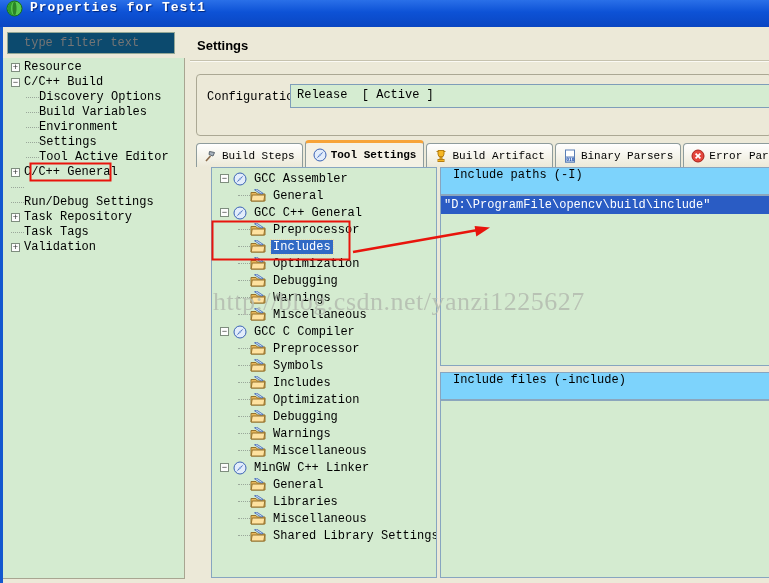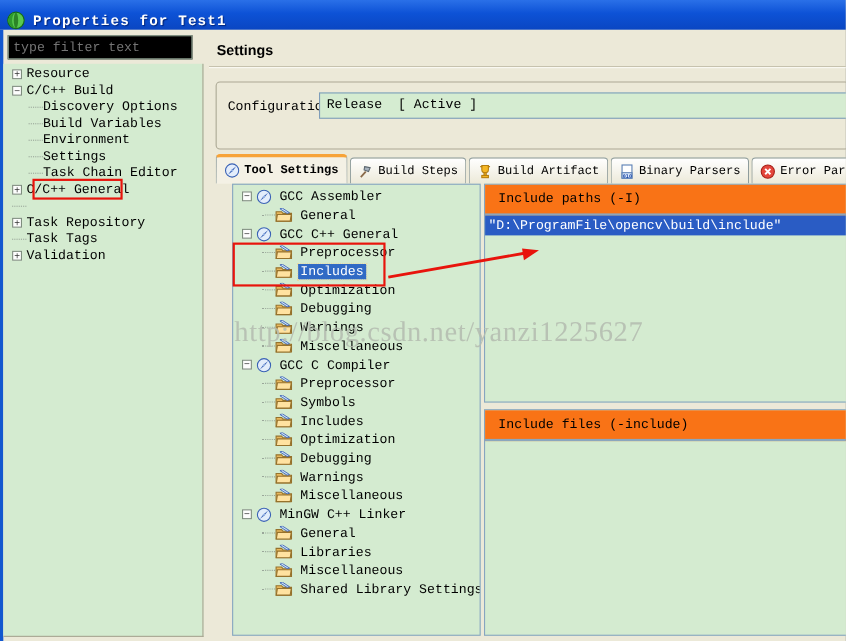--- a/index.html
+++ b/index.html
@@ -7,29 +7,29 @@
   .screen {
     position:relative; width:769px; height:583px; overflow:hidden;
     background:#ece9d8;
     font-family:"Liberation Mono","DejaVu Sans Mono",monospace;
     font-size:12px; color:#000;
   }
   
   .titlebar {
     position:absolute; left:0; top:0; width:769px; height:27px;
     background:linear-gradient(180deg,#2a70e8 0%,#0d52d6 45%,#0a46c2 100%);
-    display:flex; align-items:flex-end; gap:7px; padding-left:6px;
+    display:flex; align-items:flex-start; gap:7px; padding-left:6px;
   }
   .titlebar .title { color:#fff; font-weight:bold; font-size:13px; letter-spacing:1px; text-shadow:1px 1px 1px #00257a; }
   .frame-left { position:absolute; left:0; top:27px; width:3px; height:556px; background:#1258cf; }
   
   .filter-box {
     position:absolute; left:7px; top:32px; width:168px; height:22px;
-    background:#000000; border:1px solid #93a796; color:#97a698;
-    font-family:inherit; font-size:12px; padding:2px 4px;
+    background:#0c4a6e; border:1px solid #93a796; color:#97a698;
+    font-family:inherit; font-size:12px; padding:2px 16px;
   }
   .sidebar {
     position:absolute; left:3px; top:58px; width:182px; height:521px;
     background:#d4ebd0; border-right:1px solid #a8a591; border-bottom:1px solid #a8a591;
     padding-top:2px; overflow:hidden;
   }
   .lrow { display:flex; align-items:center; height:15px; line-height:15px; white-space:nowrap; }
   .lrow .expander {
     width:9px; height:9px; margin-left:8px; margin-right:4px; flex:0 0 9px;
     border:1px solid #7e8d7e; background:#fdfdfd; color:#333;
@@ -73,22 +73,22 @@
   }
   .trow .stub { width:12px; height:0; margin-left:26px; border-top:1px dotted #9aa79a; flex:0 0 12px; }
   .trow .ticon { margin-right:5px; display:inline-flex; }
   .trow .tlabel { padding:0 2px; }
   .trow .tlabel.selected { background:#316ac5; color:#fff; outline:1px dotted #e8d9a8; }
   .right-box {
     position:absolute; left:440px; width:331px;
     background:#d4ebd0; border:1px solid #87a5c0;
   }
   .right-box .box-header {
-    height:28px; background:#f97316; border-bottom:2px solid #8ba6bd;
-    display:flex; align-items:center; padding-left:12px;
+    height:28px; background:#7dd3fc; border-bottom:2px solid #8ba6bd;
+    display:flex; padding-left:12px;
   }
   .irow { height:18px; line-height:18px; padding:0 3px; white-space:nowrap; overflow:hidden; }
   .irow.selected { background:#2a5cc4; color:#fff; }
   
   .watermark {
     position:absolute; left:213px; top:287px; z-index:30;
     font-family:"Liberation Serif","DejaVu Serif",serif; font-size:26px;
     color:#b4bcb0; opacity:.85; letter-spacing:.5px; white-space:nowrap;
   }
   .annotation-layer { position:absolute; left:0; top:0; z-index:40; pointer-events:none; }
@@ -131,28 +131,32 @@
       <div class="lrow lvl1">
         <span class="stub"></span>
         <span>Environment</span>
       </div>
       <div class="lrow lvl1">
         <span class="stub"></span>
         <span>Settings</span>
       </div>
       <div class="lrow lvl1">
         <span class="stub"></span>
-        <span>Task Chain Editor</span>
+        <span>Tool Active Editor</span>
       </div>
       <div class="lrow">
         <span class="expander">+</span>
         <span>C/C++ General</span>
       </div>
       <div class="lrow">
         <span class="stub"></span>
+      </div>
+      <div class="lrow">
+        <span class="stub"></span>
+        <span>Run/Debug Settings</span>
       </div>
       <div class="lrow">
         <span class="expander">+</span>
         <span>Task Repository</span>
       </div>
       <div class="lrow">
         <span class="stub"></span>
         <span>Task Tags</span>
       </div>
       <div class="lrow">
@@ -163,38 +167,38 @@
 
   <div class="main-title">Settings</div>
   <div class="main-sep"></div>
 
   <div class="config-group">
     <span class="config-label">Configuration:</span>
     <div class="config-field">Release  [ Active ]</div>
   </div>
 
   <div class="tabbar">
+    <div class="tab">
+      <span style="display:inline-flex;">
+        <svg width="14" height="14" viewBox="0 0 14 14">
+          <path d="M2 12 L6.5 7" stroke="#8a6a4a" stroke-width="1.6"></path>
+          <path d="M5.5 2.5 L10.5 3.5 L9 7 L5 5.5 Z" fill="#a7b2be" stroke="#5c6770"></path>
+        </svg>
+      </span>
+      <span>Build Steps</span>
+    </div>
     <div class="tab active">
       <span style="display:inline-flex;">
         <svg width="14" height="14" viewBox="0 0 14 14">
           <circle cx="7" cy="7" r="6" fill="#e3edfb" stroke="#3a62b5"></circle>
           <path d="M3.2 10.8 L6.6 6.4 L10.8 3.2 L7.4 7.6 Z" fill="#3a62b5"></path>
           <circle cx="7" cy="7" r="1" fill="#9db9e8"></circle>
         </svg>
       </span>
       <span>Tool Settings</span>
-    </div>
-    <div class="tab">
-      <span style="display:inline-flex;">
-        <svg width="14" height="14" viewBox="0 0 14 14">
-          <path d="M2 12 L6.5 7" stroke="#8a6a4a" stroke-width="1.6"></path>
-          <path d="M5.5 2.5 L10.5 3.5 L9 7 L5 5.5 Z" fill="#a7b2be" stroke="#5c6770"></path>
-        </svg>
-      </span>
-      <span>Build Steps</span>
     </div>
     <div class="tab">
       <span style="display:inline-flex;">
         <svg width="14" height="14" viewBox="0 0 14 14">
           <path d="M4 1.5 h6 v3.5 a3 3 0 0 1 -6 0 Z" fill="#f6b723" stroke="#b57e10"></path>
           <path d="M2.5 2.5 h2 M11.5 2.5 h-2" stroke="#b57e10"></path>
           <rect x="6" y="8" width="2" height="2.5" fill="#f6b723" stroke="#b57e10"></rect>
           <rect x="4" y="10.5" width="6" height="2" fill="#f6b723" stroke="#b57e10"></rect>
         </svg>
       </span>

